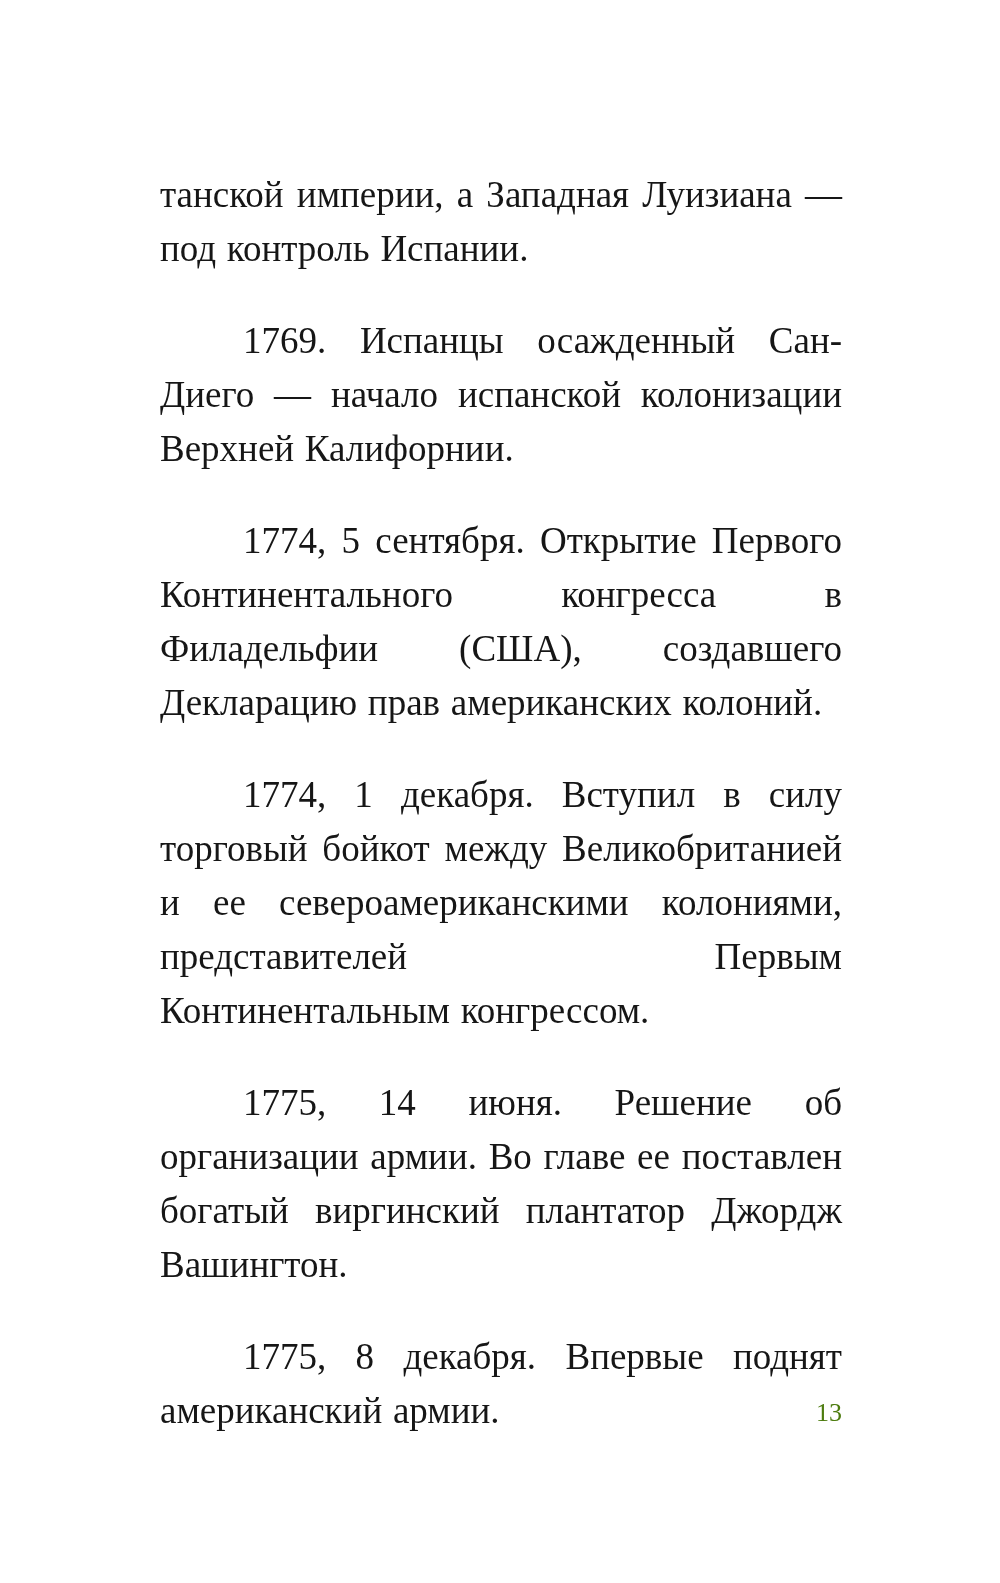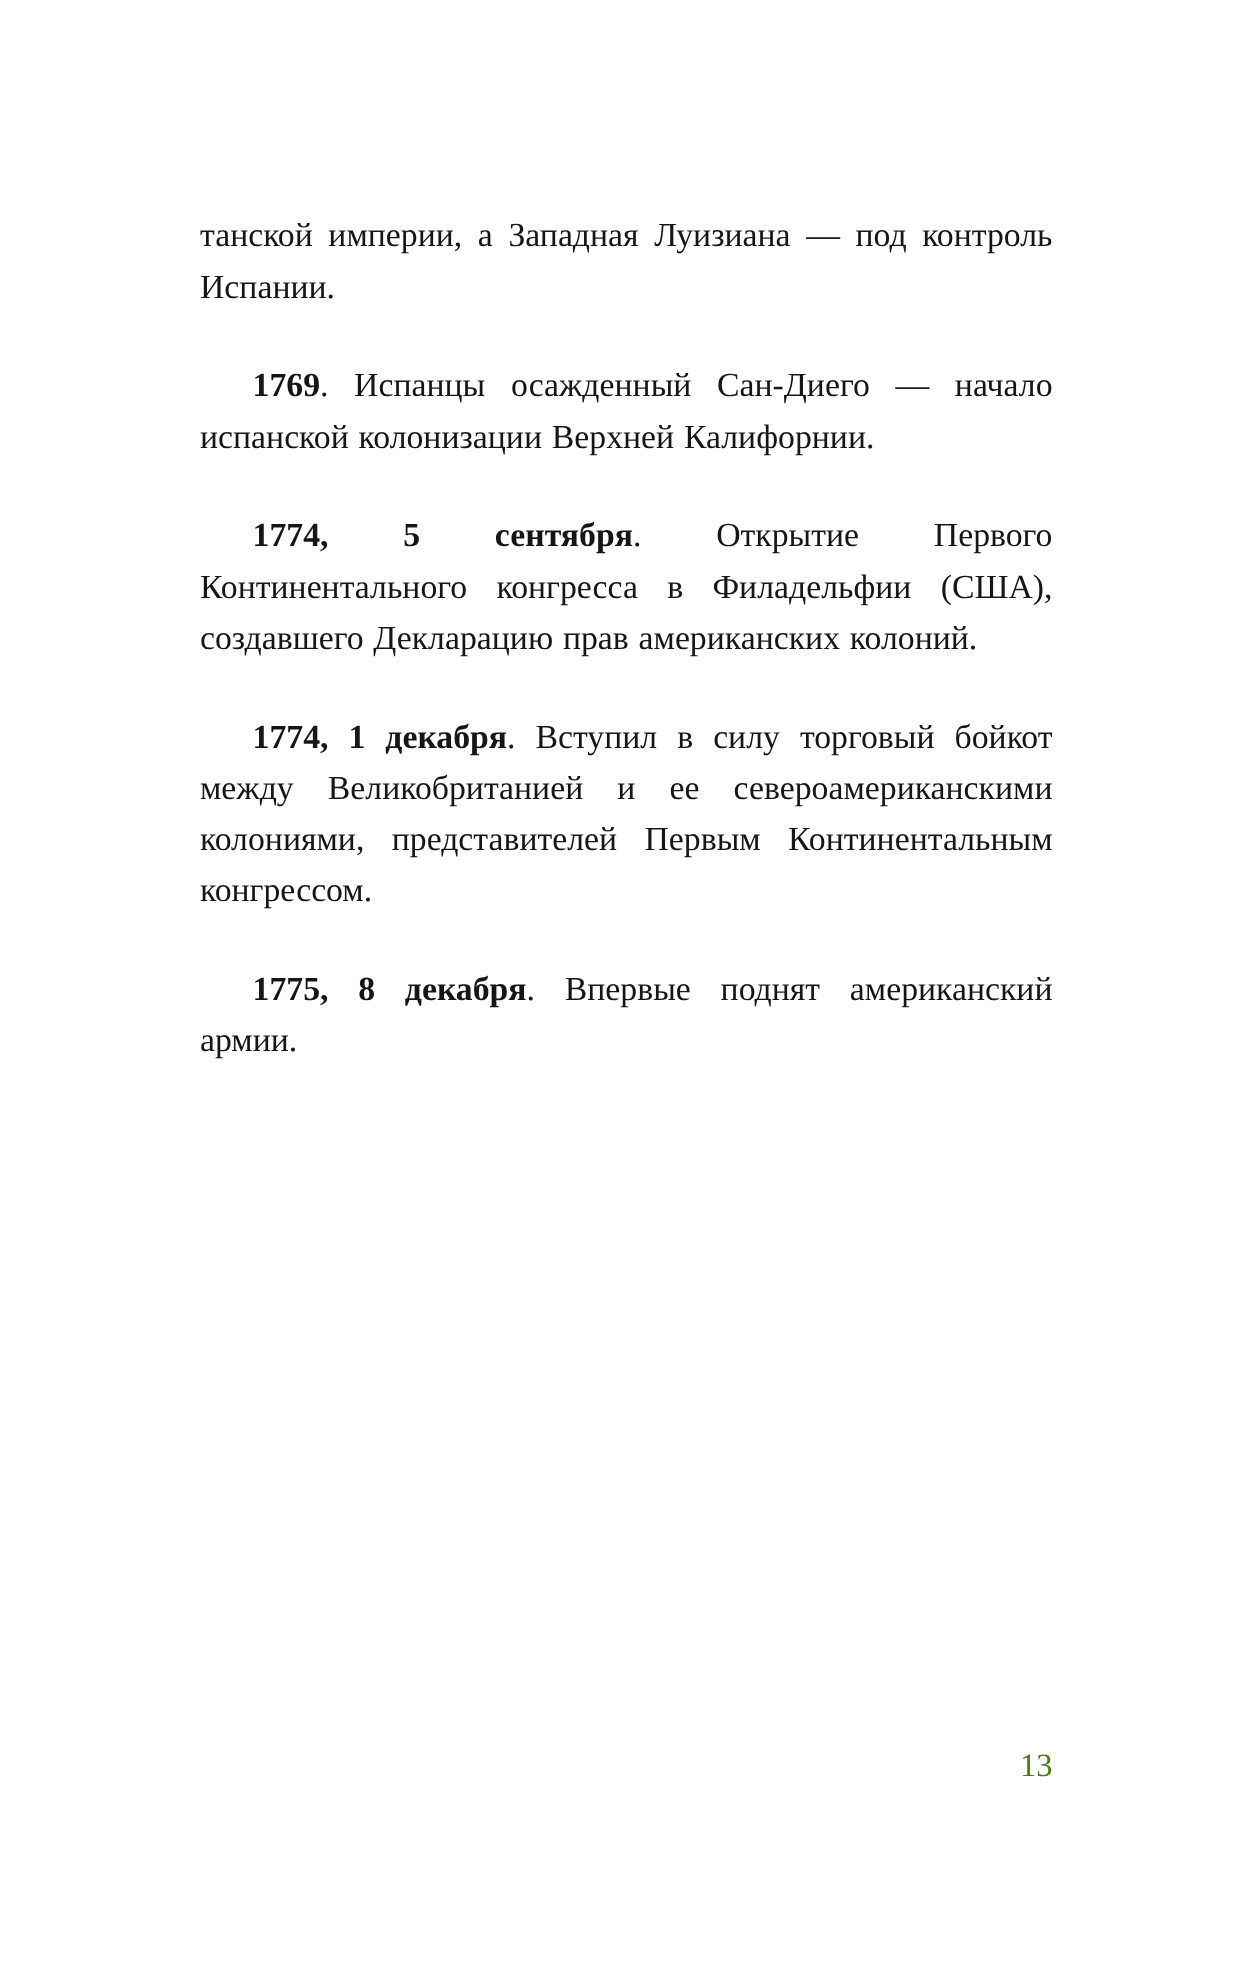--- a/index.html
+++ b/index.html
@@ -15,33 +15,34 @@
     color: #161616;
     overflow: hidden;
   }
   .page {
     position: absolute;
     top: 168px;
     left: 160px;
     width: 682px;
   }
   .para {
-    font-size: 27px;
-    line-height: 41px;
+    font-size: 37px;
+    line-height: 54px;
     text-align: justify;
     margin: 0 0 38px 0;
     hyphens: auto;
     -webkit-hyphens: auto;
     word-spacing: 0.04em;
   }
   .para.indent {
     text-indent: 42px;
   }
   .date {
-    font-weight: bold;
+    font-weight: normal;
+    margin-left: 41px;
   }
   .page-number {
     position: absolute;
     top: 1398px;
     left: 160px;
     width: 682px;
     text-align: right;
     font-size: 26px;
     line-height: 30px;
     color: #4d7c0f;
@@ -55,19 +56,20 @@
   <p class="para"><span>танской империи, а Западная Луизиана — под контроль Испании.</span></p>
 
   <p class="para indent"><b class="date">1769</b><span>. Испанцы осажденный Сан-Диего — начало испанской колонизации Верхней Калифорнии.</span></p>
 
 
   <p class="para indent"><b class="date">1774, 5 сентября</b><span>. Открытие Первого Континентального конгресса в Филадельфии (США), создавшего Декларацию прав американских колоний.</span></p>
 
   <p class="para indent"><b class="date">1774, 1 декабря</b><span>. Вступил в силу торговый бойкот между Великобританией и ее североамериканскими колониями, представителей Первым Континентальным конгрессом.</span></p>
 
 
+  <p class="para indent"><b class="date">1775, 14 июня</b><span>. Решение об организации армии. Во главе ее поставлен богатый виргинский плантатор Джордж Вашингтон.</span></p>
 
   <p class="para indent"><b class="date">1775, 8 декабря</b><span>. Впервые поднят американский армии.</span></p>
 
 
 </div>
 
 <div class="page-number">13</div>
 
 </body></html>

